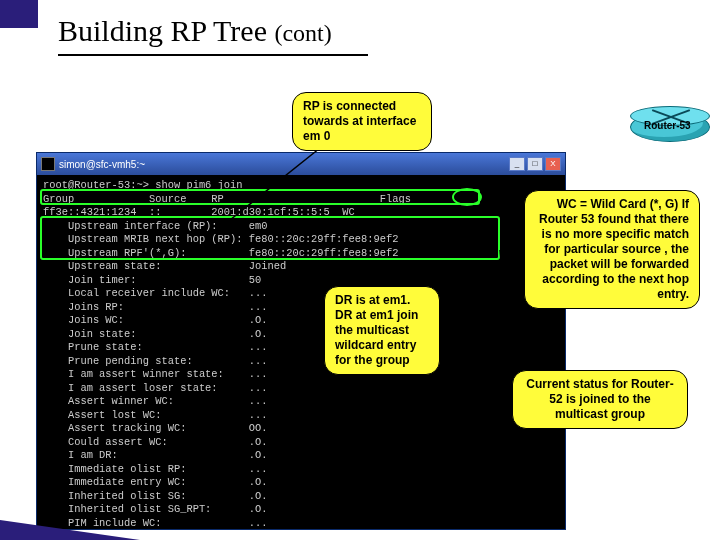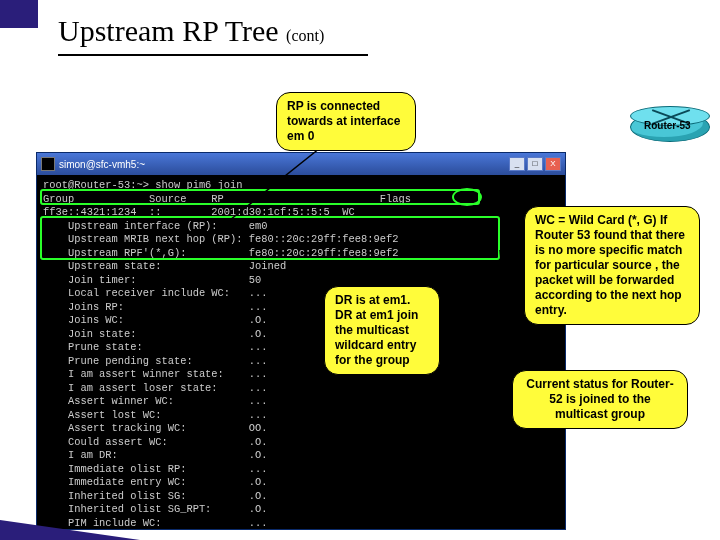--- a/index.html
+++ b/index.html
@@ -16,43 +16,43 @@
     width: 38px; height: 28px;
     background: #2a1e7a;
   }
   .title {
     position: absolute;
     left: 58px; top: 14px;
     font-size: 30px;
     color: #000;
     font-family: "Times New Roman", serif;
   }
-  .title .cont { font-size: 16px; }
+  .title .cont { font-size: 24px; }
   .title-underline {
     position: absolute;
     left: 58px; top: 54px;
     width: 310px; height: 2px;
     background: #000;
   }
   .callout {
     position: absolute;
     background: #fffc3a;
     border: 1.5px solid #000;
     border-radius: 14px;
     padding: 6px 10px;
     font-family: Arial, sans-serif;
     font-size: 12px;
     font-weight: bold;
     line-height: 1.25;
     color: #000;
     z-index: 40;
   }
-  #callout-rp { left: 276px; top: 92px; width: 140px; }
+  #callout-rp { left: 292px; top: 92px; width: 140px; }
   #callout-dr { left: 324px; top: 286px; width: 116px; }
-  #callout-wc { left: 524px; top: 206px; width: 176px; }
+  #callout-wc { left: 524px; top: 190px; width: 176px; text-align: right; }
   #callout-status { left: 512px; top: 370px; width: 176px; text-align: center; }
   .router-icon {
     position: absolute;
     left: 630px; top: 106px;
     width: 80px; height: 44px;
     z-index: 45;
   }
   .router-body {
     width: 80px; height: 30px;
     background: #49c7d6;
@@ -174,21 +174,21 @@
     border-bottom: 20px solid #2a1e7a;
     z-index: 50;
   }
 </style>
 </head>
 <body>
 
 <div class="left-stripe"></div>
 
 <div class="title">
-  <span>Upstream RP Tree </span><span class="cont">(cont)</span>
+  <span>Building RP Tree </span><span class="cont">(cont)</span>
 </div>
 <div class="title-underline"></div>
 
 <div class="callout" id="callout-rp">
   <span>RP is connected towards at interface em 0</span>
 </div>
 
 <div class="router-icon">
   <div class="router-body"></div>
   <div class="router-top">

